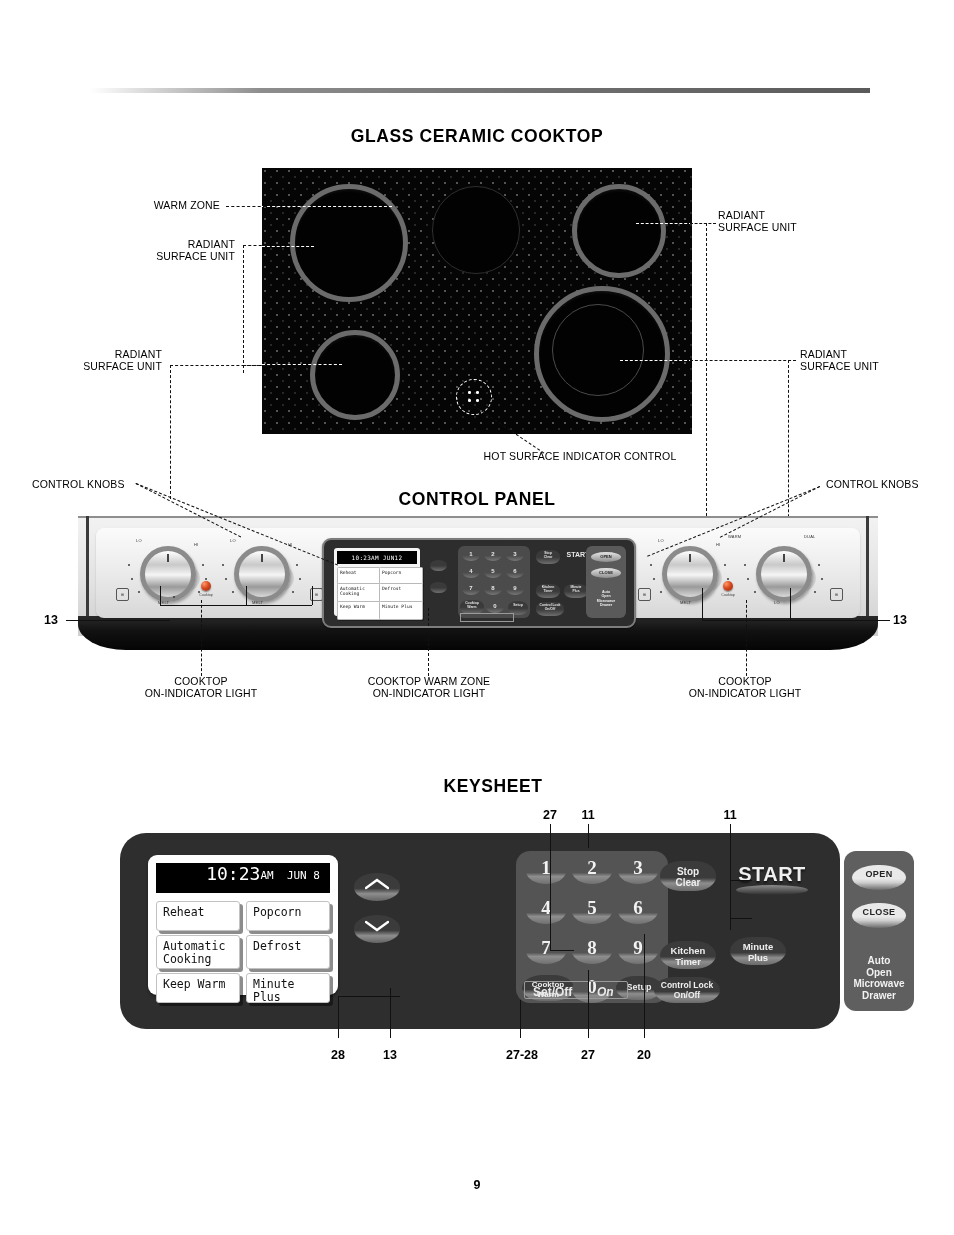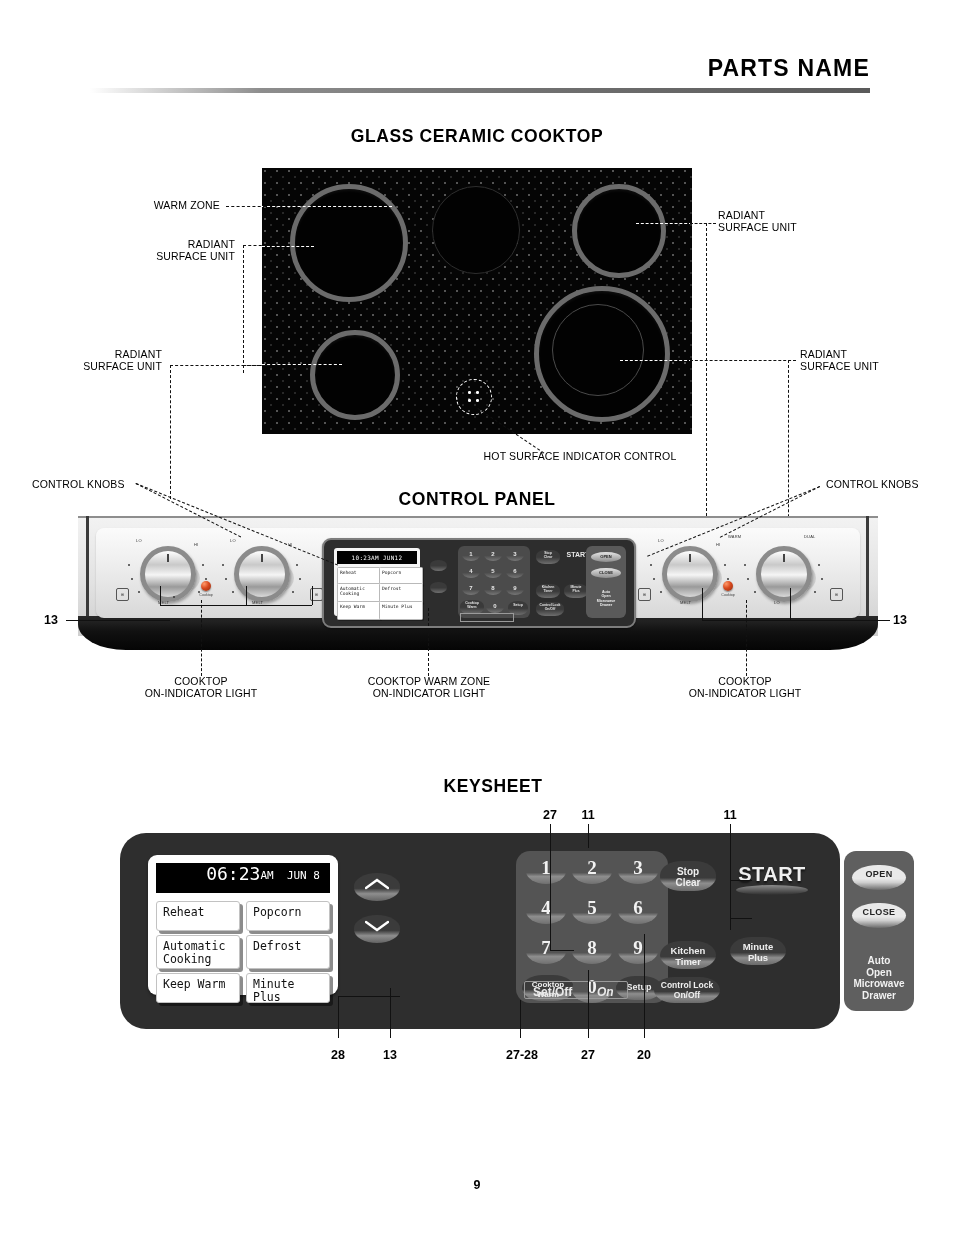--- a/index.html
+++ b/index.html
@@ -197,21 +197,20 @@
     font-family:"Liberation Serif",serif;font-size:14.5px;line-height:20px;
   }
   #folio{position:absolute;left:0;top:1178px;width:954px;text-align:center;
     font-size:12.5px;font-weight:bold;}
 </style>
 </head>
 <body>
 
 <div class="page">
 
-  <div class="hdr-title">PARTS NAME</div>
   <div class="hdr-rule"></div>
 
   <div class="sect-title" id="t-cooktop">GLASS CERAMIC COOKTOP</div>
 
   <div id="cooktop">
 
     <div class="burner ring" style="left:28px;top:16px;width:108px;height:108px;"></div>
 
     <div class="burner thin" style="left:170px;top:18px;width:86px;height:86px;"></div>
 
@@ -405,21 +404,21 @@
   <div class="lbl c" style="left:348px;top:676px;width:162px;">COOKTOP WARM ZONE<br>ON-INDICATOR LIGHT</div>
 
   <div class="dash-v" style="left:746px;top:600px;height:76px;"></div>
   <div class="lbl c" style="left:664px;top:676px;width:162px;">COOKTOP<br>ON-INDICATOR LIGHT</div>
 
   <div class="sect-title" id="t-keysheet">KEYSHEET</div>
 
   <div id="keysheet">
 
     <div id="ks-display">
-      <div id="ks-lcd"><span class="big">06:23</span><span class="sm">AM</span><span class="sm">&nbsp;&nbsp;</span><span class="sm">JUN 8</span></div>
+      <div id="ks-lcd"><span class="big">10:23</span><span class="sm">AM</span><span class="sm">&nbsp;&nbsp;</span><span class="sm">JUN 8</span></div>
       <div class="ks-mbtn" style="left:8px;top:46px;width:84px;height:30px;">Reheat</div>
       <div class="ks-mbtn" style="left:98px;top:46px;width:84px;height:30px;">Popcorn</div>
       <div class="ks-mbtn" style="left:8px;top:80px;width:84px;height:34px;">Automatic<br>Cooking</div>
       <div class="ks-mbtn" style="left:98px;top:80px;width:84px;height:34px;">Defrost</div>
       <div class="ks-mbtn" style="left:8px;top:118px;width:84px;height:30px;">Keep Warm</div>
       <div class="ks-mbtn" style="left:98px;top:118px;width:84px;height:30px;">Minute Plus</div>
     </div>
 
     <div class="ks-chev" style="left:234px;top:40px;">
       <svg width="24" height="12" viewBox="0 0 24 12">

